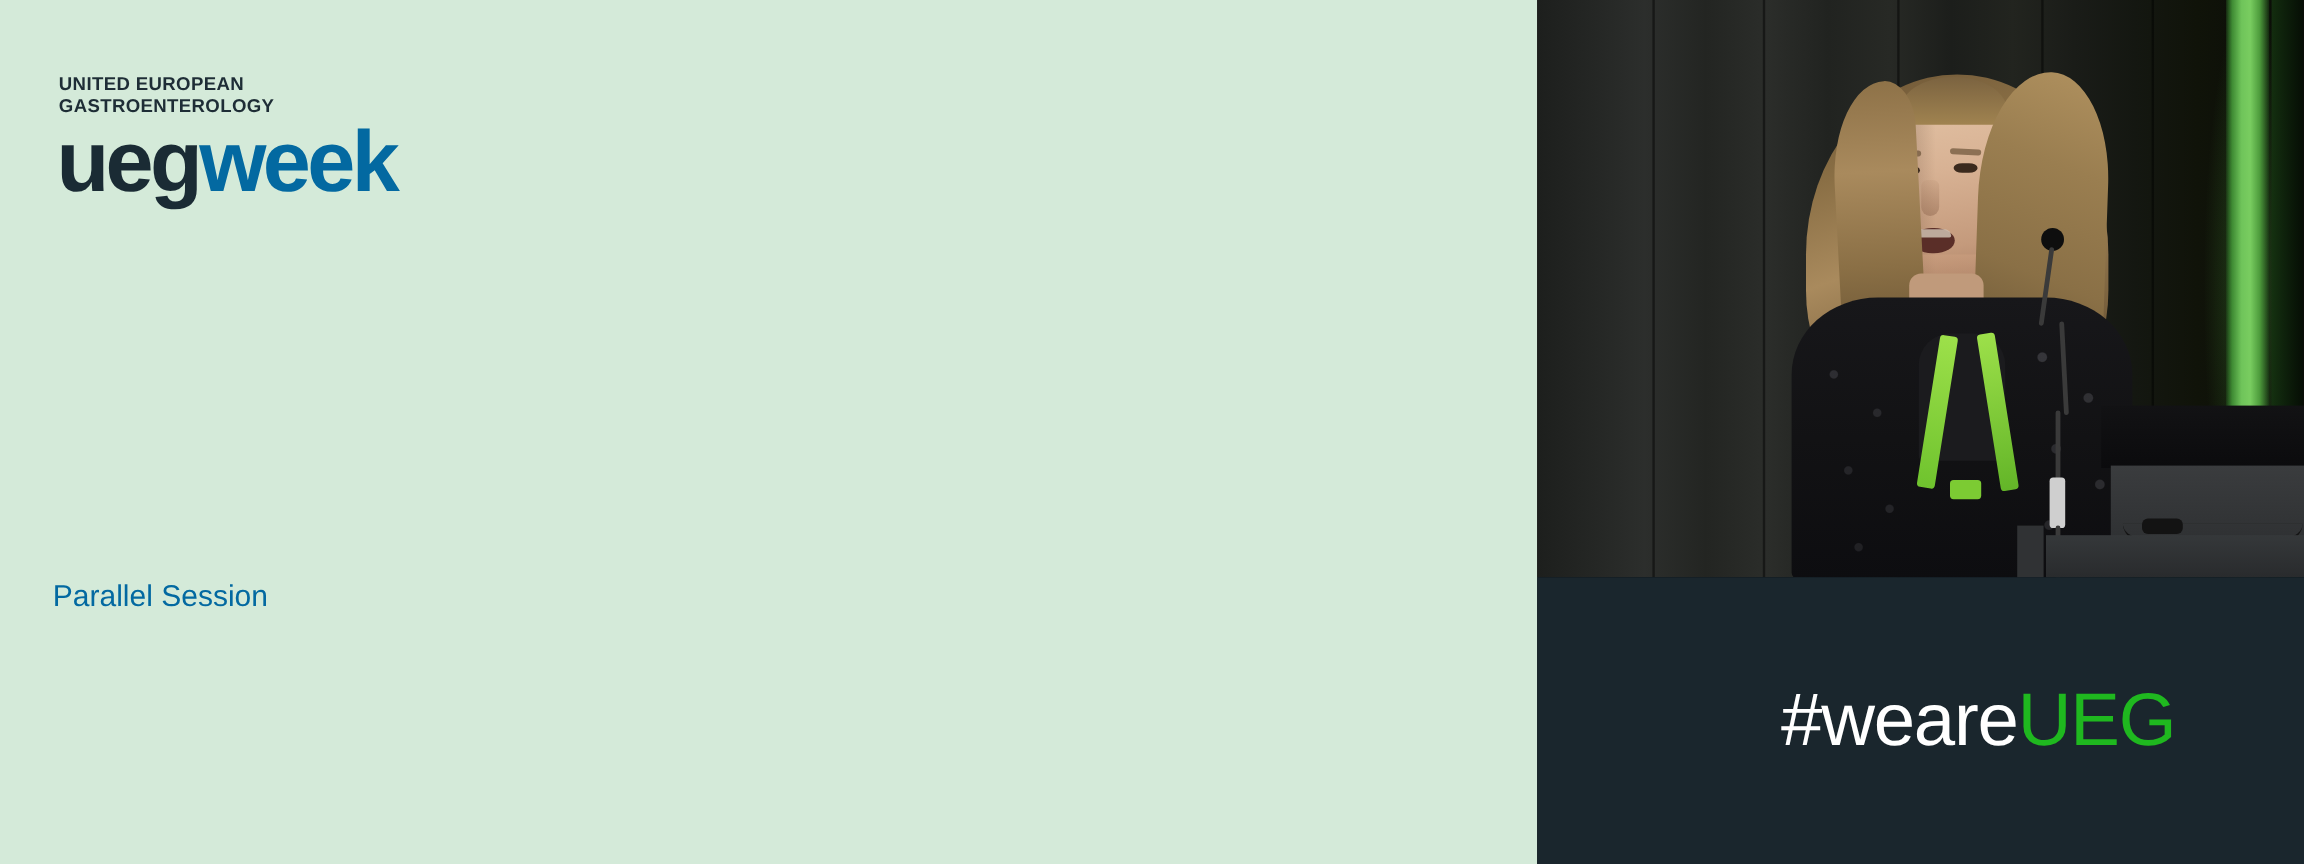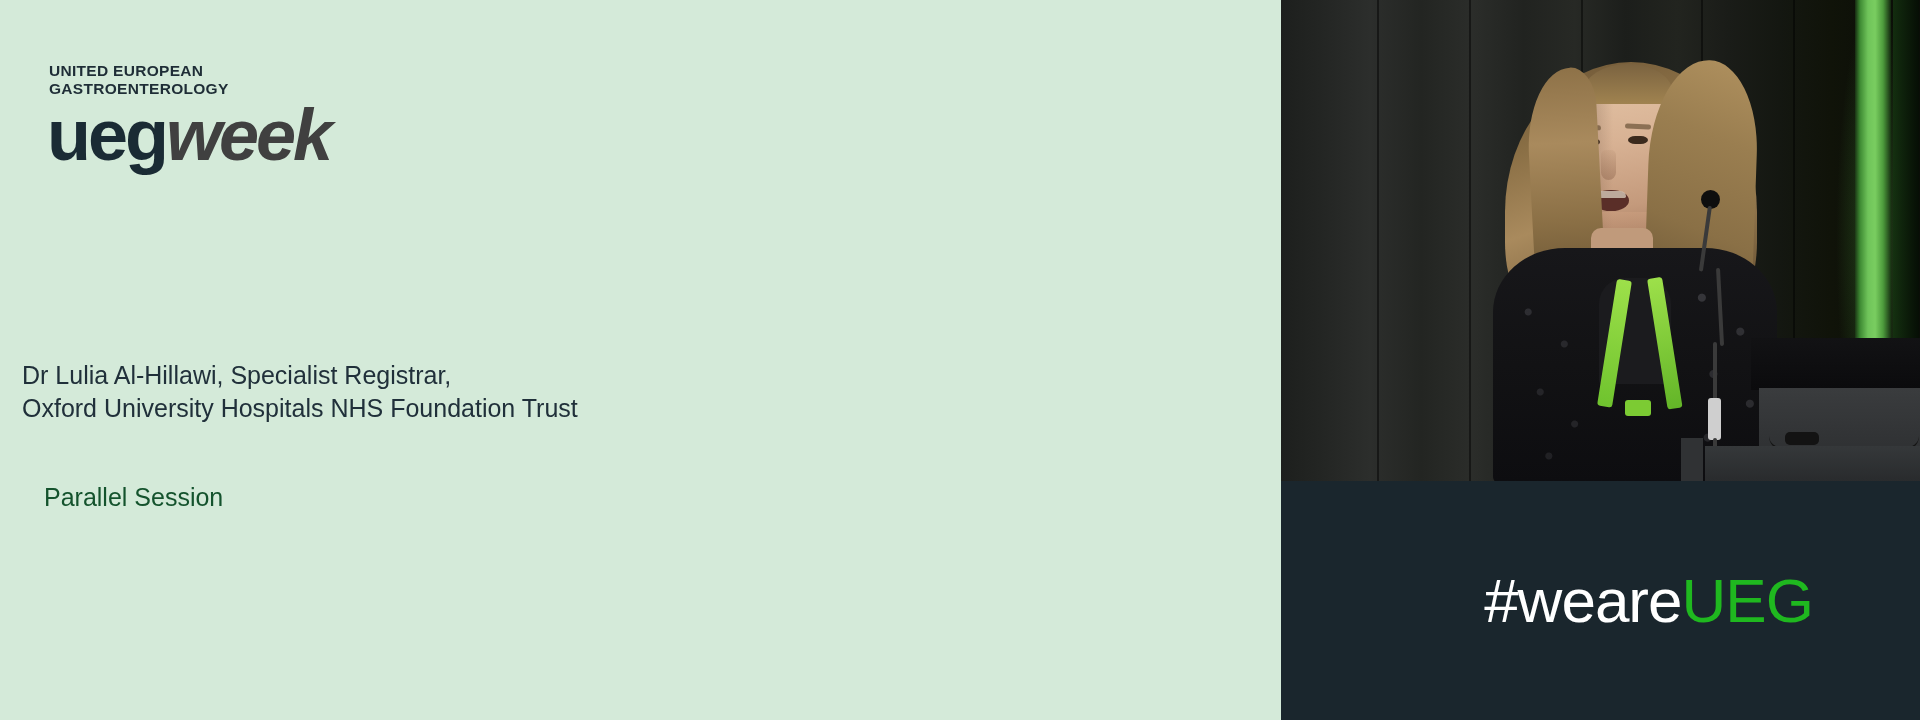--- a/index.html
+++ b/index.html
@@ -24,39 +24,39 @@
   .logo-word{
     font-family:"Liberation Sans",sans-serif;
     font-weight:bold;
     font-size:72px;
     line-height:74px;
     letter-spacing:-3px;
     margin-top:1px;
     white-space:nowrap;
   }
   .logo-ueg{color:#1a2b34;}
-  .logo-week{color:#404040;font-style:italic;}
+  .logo-week{color:#0369a1;}
 
   .slide-title{
     position:absolute;left:25px;top:248px;
     font-size:45px;font-weight:bold;
     letter-spacing:-0.6px;
     color:#16252e;
     white-space:nowrap;
     font-family:"Liberation Sans",sans-serif;
   }
   .slide-author{
     position:absolute;left:22px;top:359px;
     font-size:25px;line-height:33px;
     color:#20303a;font-weight:normal;
     font-family:"Liberation Sans",sans-serif;
   }
   .slide-session{
     position:absolute;left:44px;top:483px;
-    font-size:25px;color:#14532d;
+    font-size:25px;color:#0369a1;
     font-family:"Liberation Sans",sans-serif;
   }
 
   
   .video{
     position:absolute;left:1281px;top:0;width:639px;height:481px;
     overflow:hidden;background:#2a2c2a;
   }
   .curtain{
     position:absolute;inset:0;
@@ -228,24 +228,20 @@
 
   <div class="slide">
 
     <div class="logo-block">
       <div class="logo-org">UNITED EUROPEAN</div>
       <div class="logo-org">GASTROENTEROLOGY</div>
       <div class="logo-word"><span class="logo-ueg">ueg</span><span class="logo-week">week</span></div>
     </div>
 
 
-    <div class="slide-author">
-      <div>Dr Lulia Al-Hillawi, Specialist Registrar,</div>
-      <div>Oxford University Hospitals NHS Foundation Trust</div>
-    </div>
 
     <div class="slide-session">Parallel Session</div>
   </div>
 
   <div class="video">
 
     <div class="curtain"></div>
     <div class="curtain-fold" style="left:96px"></div>
     <div class="curtain-fold" style="left:188px"></div>
     <div class="curtain-fold" style="left:300px"></div>

